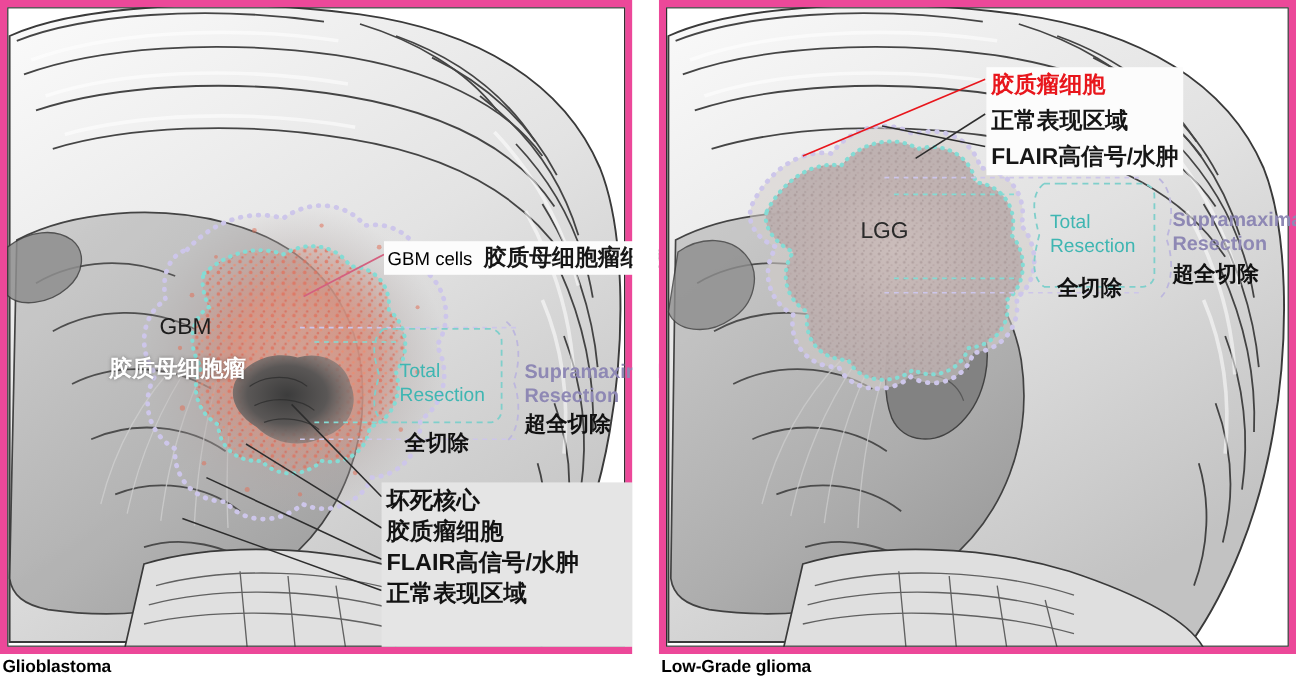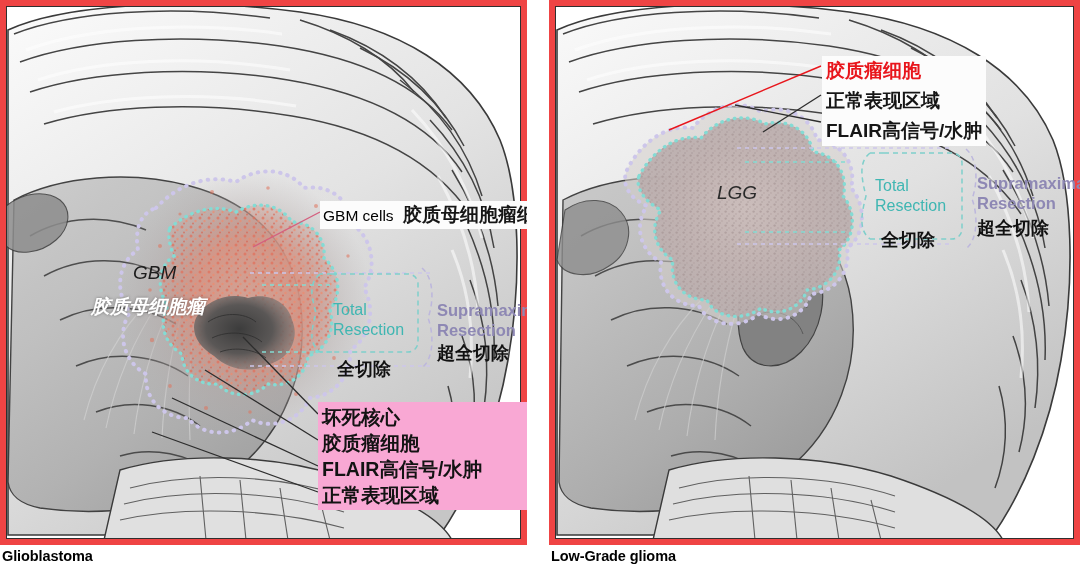--- a/index.html
+++ b/index.html
@@ -5,21 +5,21 @@
 <style>
   html,body{margin:0;padding:0;background:#ffffff;}
   body{
     width:1080px;height:567px;overflow:hidden;
     font-family:"Liberation Sans","DejaVu Sans",sans-serif;
     position:relative;
   }
   .stage{position:absolute;left:0;top:0;width:1080px;height:567px;}
 
   
-  .panel{position:absolute;top:0;height:545px;overflow:hidden;background:#ef4444;font-style:italic;}
+  .panel{position:absolute;top:0;height:545px;overflow:hidden;background:#ec4899;}
   .panel-left{left:0;width:527px;}
   .panel-right{left:549px;width:531px;}
 
   .brain-frame{position:absolute;left:0;top:0;width:100%;height:100%;}
   .brain-frame svg{display:block;width:100%;height:100%;}
 
   
   .caption{
     position:absolute;bottom:0;height:22px;line-height:22px;
     font-size:14.5px;font-weight:bold;color:#000000;
@@ -271,21 +271,21 @@
 
   <svg class="ov" style="left:420px;top:266px;width:24px;height:104px;">
     <path d="M2 2 C14 12 14 36 8 52 C14 68 14 92 2 102" fill="none" stroke="#bdb7dd" stroke-width="1.5" stroke-dasharray="5 4"></path>
   </svg>
   <div class="ov res-purple" style="left:437px;top:300px;">
     <div>Supramaximal</div>
     <div>Resection</div>
   </div>
   <div class="ov res-cn" style="left:437px;top:341px;">超全切除</div>
 
-  <div class="listbox" style="left:318px;top:402px;width:210px;height:108px;background:#f9a8d4;">
+  <div class="listbox" style="left:318px;top:402px;width:210px;height:137px;background:#e5e5e5;">
     <div class="row" style="padding-left:4px;padding-top:2px;">坏死核心</div>
     <div class="row" style="padding-left:4px;">胶质瘤细胞</div>
     <div class="row" style="padding-left:4px;">FLAIR高信号/水肿</div>
     <div class="row" style="padding-left:4px;">正常表现区域</div>
   </div>
 
   <div class="panel panel-right">
 
     <div class="brain-frame">
       <svg viewBox="0 0 531 545" preserveAspectRatio="none">

